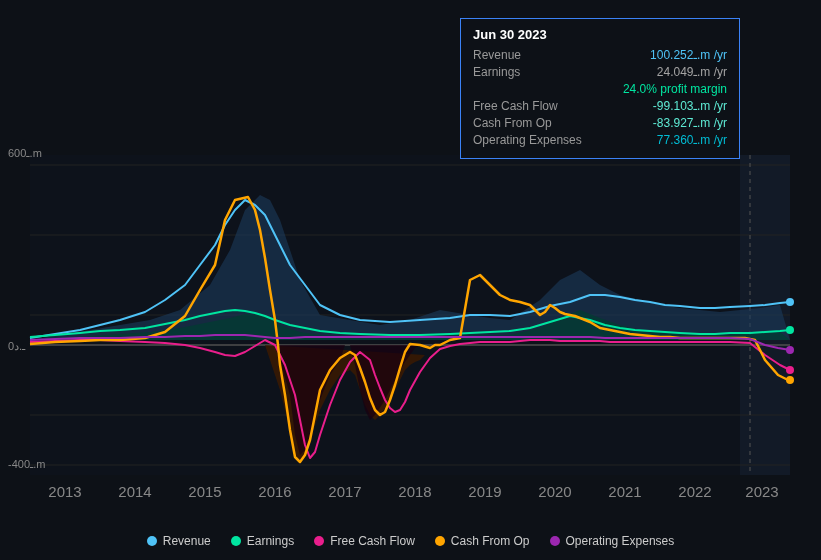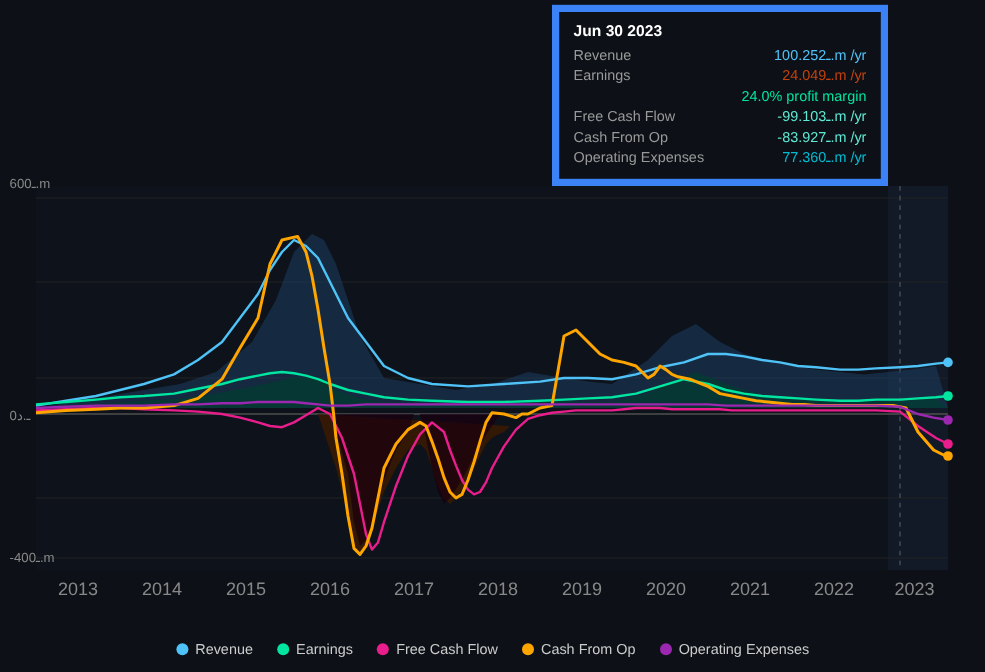--- a/index.html
+++ b/index.html
@@ -15,24 +15,24 @@
 
     .chart-container {
       position: relative;
       width: 821px;
       height: 560px;
     }
 
     
     .tooltip-box {
       position: absolute;
-      top: 4px;
+      top: 18px;
       left: 460px;
       background: #0d1117;
-      border: 6px solid #3b82f6;
+      border: 1px solid #3b82f6;
       padding: 8px 12px;
       min-width: 280px;
       z-index: 10;
     }
 
     .tooltip-date {
       color: #fff;
       font-size: 13px;
       font-weight: bold;
       margin-bottom: 6px;
@@ -48,21 +48,21 @@
 
     .tooltip-label {
       color: #999;
     }
 
     .tooltip-value {
       font-weight: normal;
     }
 
     .tooltip-value.blue { color: #4fc3f7; }
-    .tooltip-value.green { color: #c2410c; text-align: center; }
+    .tooltip-value.green { color: #a3a3a3; text-align: center; }
     .tooltip-value.red { color: #5eead4; }
     .tooltip-value.teal { color: #00bcd4; }
 
     .profit-margin {
       color: #00e5a0;
       font-size: 12px;
       text-align: right;
     }
 
     

